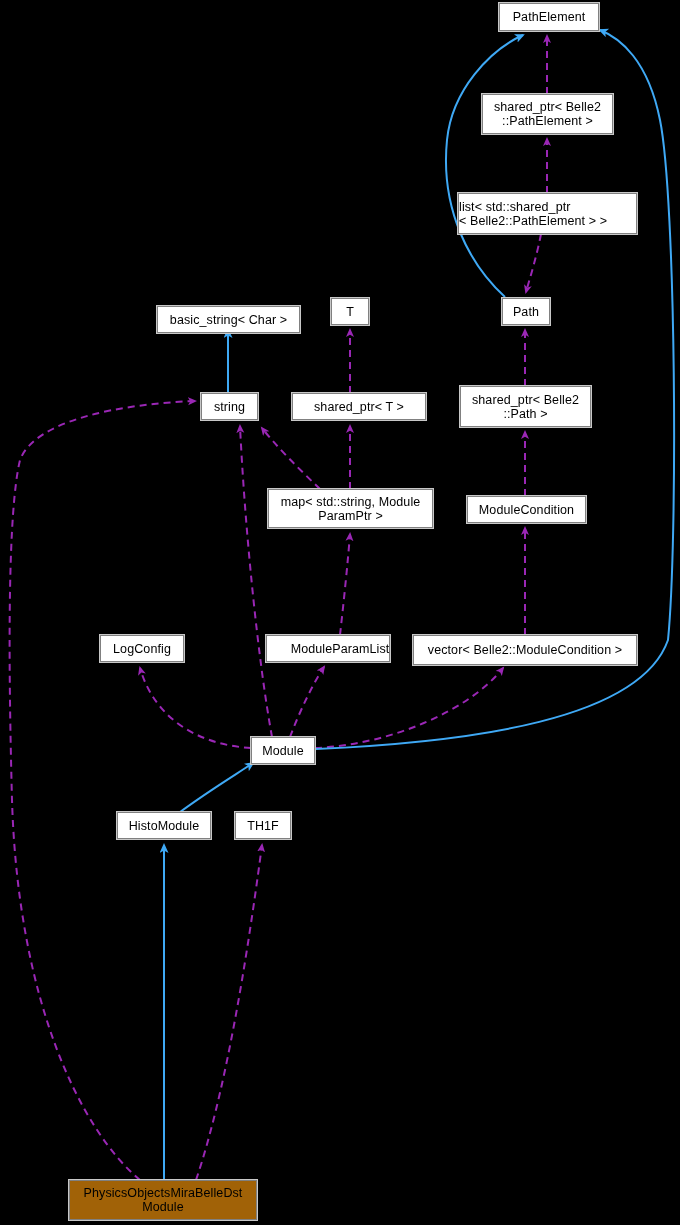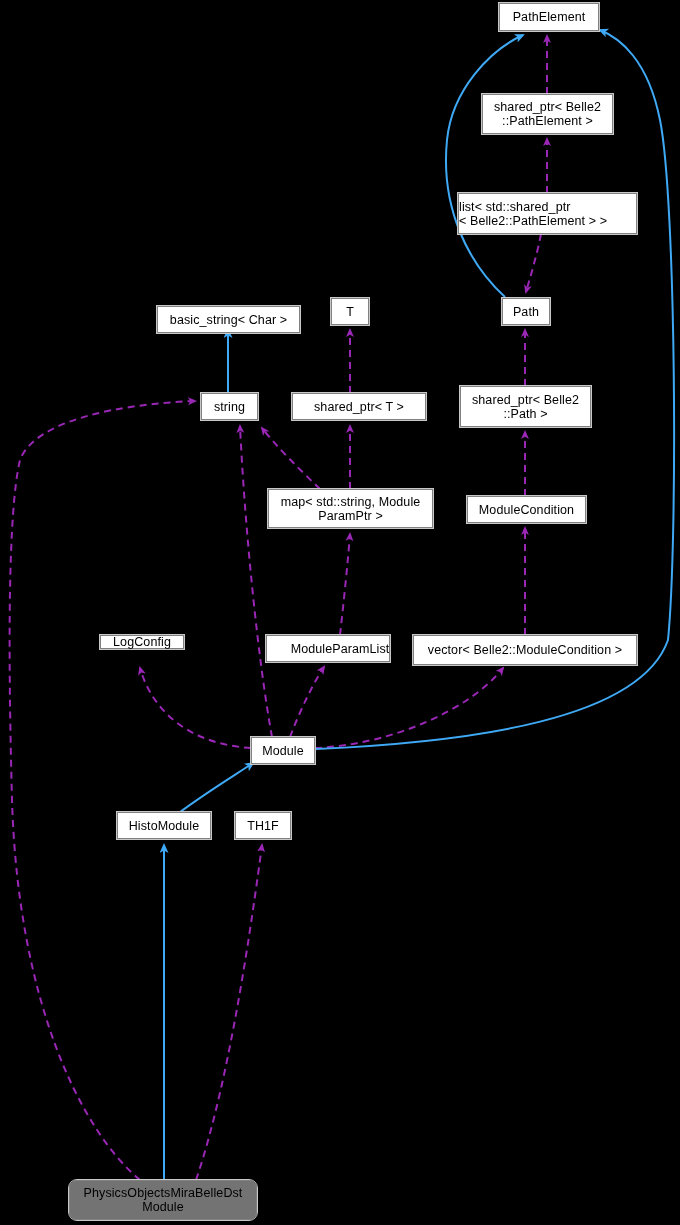--- a/index.html
+++ b/index.html
@@ -32,22 +32,21 @@
     font-size: 12.5px;
     line-height: 14px;
     display: flex;
     align-items: center;
     justify-content: center;
     text-align: center;
     white-space: pre;
     letter-spacing: 0.1px;
   }
   .node.filled {
-    background: #737373;
-    border-radius: 8px;
+    background: #a16207;
   }
   .node.leftalign {
     justify-content: flex-start;
     text-align: left;
     padding-left: 0;
   }
 </style>
 </head>
 <body>
 
@@ -95,21 +94,21 @@
       <div class="node" style="left: 460px; top: 386px; width: 131px; height: 41px;">shared_ptr&lt; Belle2
 ::Path &gt;</div>
       <div class="node" style="left: 467px; top: 496px; width: 119px; height: 27px;">ModuleCondition</div>
       <div class="node" style="left: 413px; top: 635px; width: 224px; height: 30px;">vector&lt; Belle2::ModuleCondition &gt;</div>
       <div class="node" style="left: 157px; top: 298px; width: 143px; height: 27px; margin-top: 8px;">basic_string&lt; Char &gt;</div>
       <div class="node" style="left: 331px; top: 298px; width: 38px; height: 27px;">T</div>
       <div class="node" style="left: 201px; top: 393px; width: 57px; height: 27px; text-align: center;">string</div>
       <div class="node" style="left: 292px; top: 393px; width: 134px; height: 27px;">shared_ptr&lt; T &gt;</div>
       <div class="node" style="left: 268px; top: 489px; width: 165px; height: 39px;">map&lt; std::string, Module
 ParamPtr &gt;</div>
-      <div class="node" style="left: 100px; top: 635px; width: 84px; height: 14px;">LogConfig</div>
+      <div class="node" style="left: 100px; top: 635px; width: 84px; height: 27px;">LogConfig</div>
       <div class="node" style="left: 266px; top: 635px; width: 124px; height: 27px; padding-left: 24px;">ModuleParamList</div>
       <div class="node" style="left: 251px; top: 737px; width: 64px; height: 27px;">Module</div>
       <div class="node" style="left: 117px; top: 812px; width: 94px; height: 27px;">HistoModule</div>
       <div class="node" style="left: 235px; top: 812px; width: 56px; height: 27px;">TH1F</div>
       <div class="node filled" style="left: 69px; top: 1180px; width: 188px; height: 40px;">PhysicsObjectsMiraBelleDst
 Module</div>
     </div>
 </div>
 
 </body></html>

